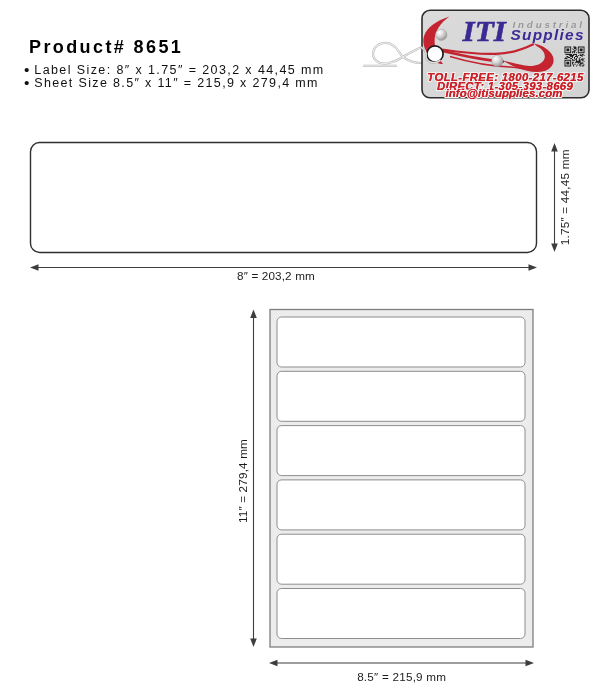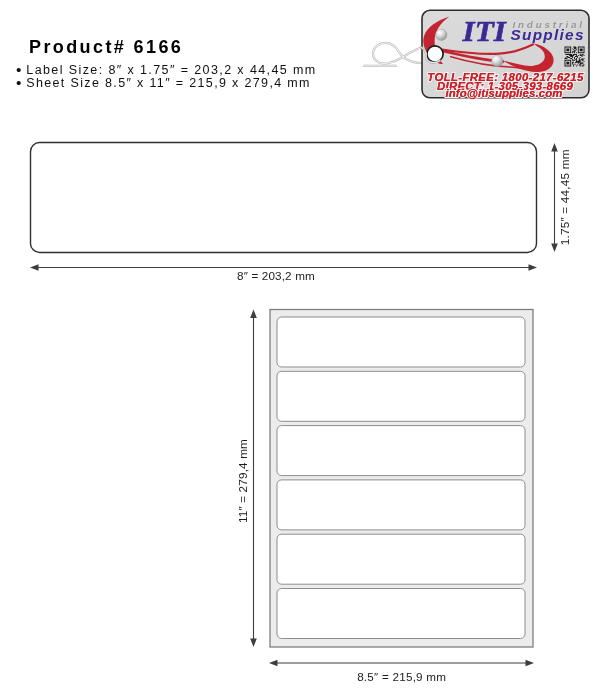--- a/index.html
+++ b/index.html
@@ -2,23 +2,23 @@
 <html><head>
 <meta charset="utf-8">
 <style>
   html,body{margin:0;padding:0;}
   body{width:600px;height:700px;background:#fff;font-family:"Liberation Sans",sans-serif;position:relative;overflow:hidden;-webkit-font-smoothing:antialiased;}
   .abs{position:absolute;}
 </style>
 </head>
 <body>
 
-<div class="abs" style="left:29px;top:38px;font-size:18px;font-weight:bold;color:#000;letter-spacing:2.4px;line-height:1;">Product# 6166</div>
+<div class="abs" style="left:29px;top:38px;font-size:18px;font-weight:bold;color:#000;letter-spacing:2.4px;line-height:1;">Product# 8651</div>
 
-<div class="abs" style="left:16px;top:63.5px;font-size:12.5px;color:#111;line-height:13.2px;">
+<div class="abs" style="left:24px;top:63.5px;font-size:12.5px;color:#111;line-height:13.2px;">
   <div style="letter-spacing:1.4px;"><span style="font-size:15.5px;letter-spacing:0;line-height:0;vertical-align:-1.2px;">•</span> Label Size: 8″ x 1.75″ = 203,2 x 44,45 mm</div>
   <div style="letter-spacing:1.35px;"><span style="font-size:15.5px;letter-spacing:0;line-height:0;vertical-align:-1.2px;">•</span> Sheet Size 8.5″ x 11″ = 215,9 x 279,4 mm</div>
 </div>
 
 <svg class="abs" style="left:358px;top:0px;" width="242" height="118" viewBox="358 0 242 118">
   <defs>
     <radialGradient id="ball" cx="0.35" cy="0.3" r="0.85">
       <stop offset="0" stop-color="#ffffff"></stop>
       <stop offset="0.4" stop-color="#d8d8d8"></stop>
       <stop offset="1" stop-color="#808080"></stop>

